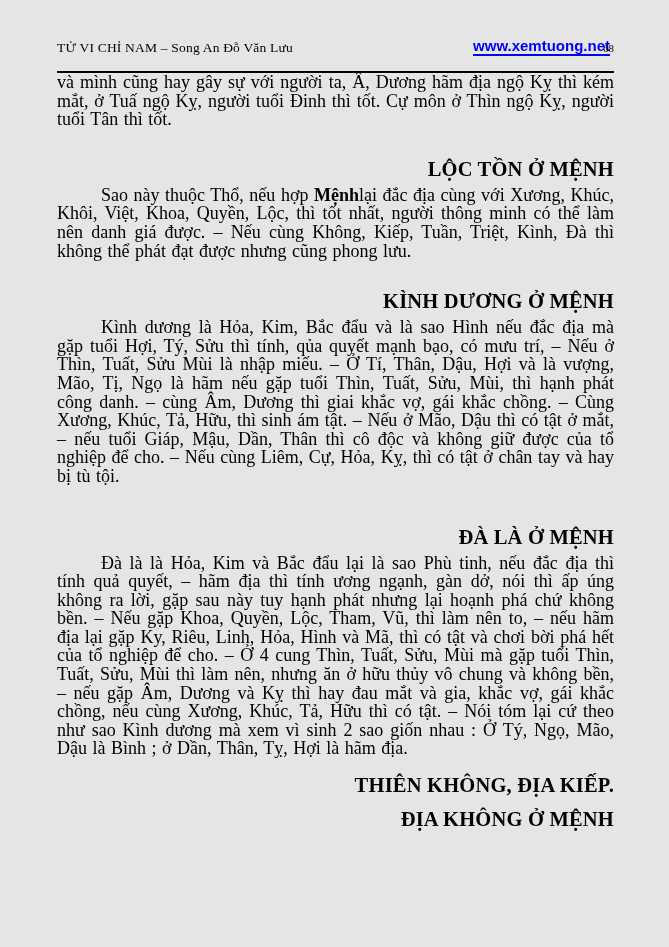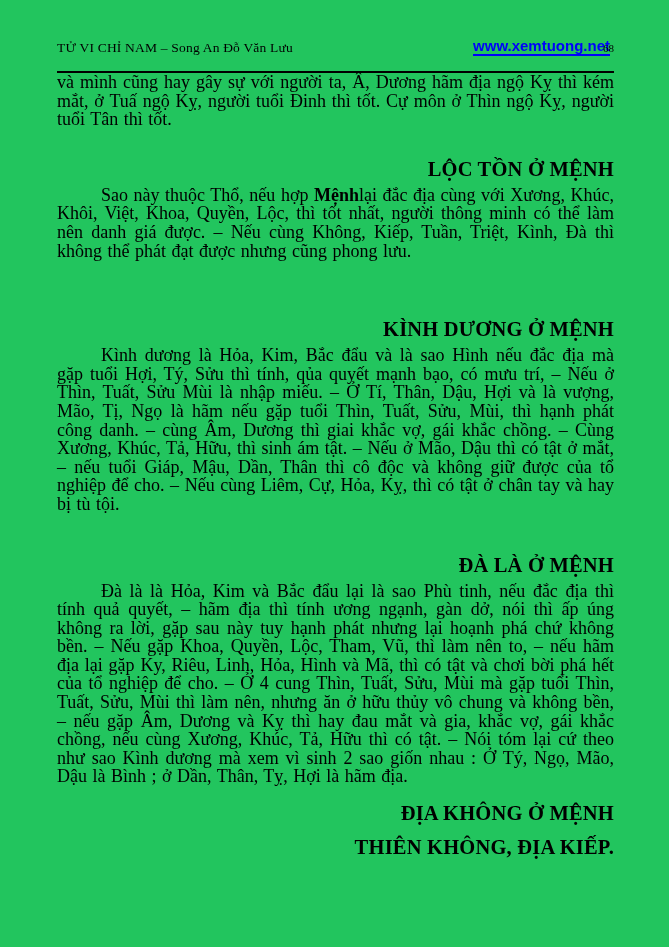--- a/index.html
+++ b/index.html
@@ -2,21 +2,21 @@
 <html lang="vi"><head>
 <meta charset="utf-8">
 <style>
   html, body { margin: 0; padding: 0; background: #ffffff; }
   body {
     width: 669px; height: 947px; overflow: hidden;
     font-family: "Liberation Serif", "DejaVu Serif", serif;
     color: #000000;
     -webkit-font-smoothing: antialiased;
   }
-  .page { position: relative; width: 669px; height: 947px; background: #22c55e; }
+  .page { position: relative; width: 669px; height: 947px; background: #e5e5e5; }
   .content { padding: 38px 55px 0 57px; }
 
   .header-row { display: flex; justify-content: space-between; align-items: flex-end; }
   .doc-title { font-size: 13.5px; letter-spacing: 0.2px; white-space: nowrap; }
   .header-right { white-space: nowrap; display: inline-flex; align-items: flex-end; }
   .site-link {
     font-family: "Liberation Sans", "DejaVu Sans", sans-serif;
     font-weight: 700; font-size: 15px; color: #0101fb;
     text-decoration: none; border-bottom: 2.2px solid #0101fb;
     line-height: 16px; cursor: pointer;
@@ -34,21 +34,21 @@
   .intro { margin-top: 8px; }
   .b { font-weight: 700; }
 
   .heading {
     font-size: 20.5px; font-weight: 700; line-height: 26px;
     margin: 0 0 0 37px; letter-spacing: 0.2px; text-align: right;
   }
   .heading + .heading { margin-top: 8px; }
   .sec .heading-block { margin-bottom: 4px; }
   .sec1 { margin-top: 27px; }
-  .sec2 { margin-top: 56px; }
+  .sec2 { margin-top: 28px; }
   .sec3 { margin-top: 38px; }
   .sec4 { margin-top: 14px; }
 </style>
 </head>
 <body>
 
 <div class="page">
   <div class="content">
 
     <div class="header-row">
@@ -79,19 +79,19 @@
 
     <section class="sec sec3">
       <div class="heading-block">
         <h2 class="heading">ĐÀ LÀ Ở MỆNH</h2>
       </div>
       <p class="body indent"><span>Đà là là Hỏa, Kim và Bắc đẩu lại là sao Phù tinh, nếu đắc địa thì tính quả quyết, – hãm địa thì tính ương ngạnh, gàn dở, nói thì ấp úng không ra lời, gặp sau này tuy hạnh phát nhưng lại hoạnh phá chứ không bền. – Nếu gặp Khoa, Quyền, Lộc, Tham, Vũ, thì làm nên to, – nếu hãm địa lại gặp Ky, Riêu, Linh, Hỏa, Hình và Mã, thì có tật và chơi bời phá hết của tổ nghiệp để cho. – Ở 4 cung Thìn, Tuất, Sửu, Mùi mà gặp tuổi Thìn, Tuất, Sửu, Mùi thì làm nên, nhưng ăn ở hữu thủy vô chung và không bền, – nếu gặp Âm, Dương và Kỵ thì hay đau mắt và gia, khắc vợ, gái khắc chồng, nếu cùng Xương, Khúc, Tả, Hữu thì có tật. – Nói tóm lại cứ theo như sao Kình dương mà xem vì sinh 2 sao giốn nhau : Ở Tý, Ngọ, Mão, Dậu là Bình ; ở Dần, Thân, Tỵ, Hợi là hãm địa.</span></p>
     </section>
 
     <section class="sec sec4">
       <div class="heading-block">
+        <h2 class="heading">THIÊN KHÔNG, ĐỊA KIẾP.</h2>
         <h2 class="heading">ĐỊA KHÔNG Ở MỆNH</h2>
-        <h2 class="heading">THIÊN KHÔNG, ĐỊA KIẾP.</h2>
       </div>
     </section>
 
   </div>
 </div>
 
 </body></html>

